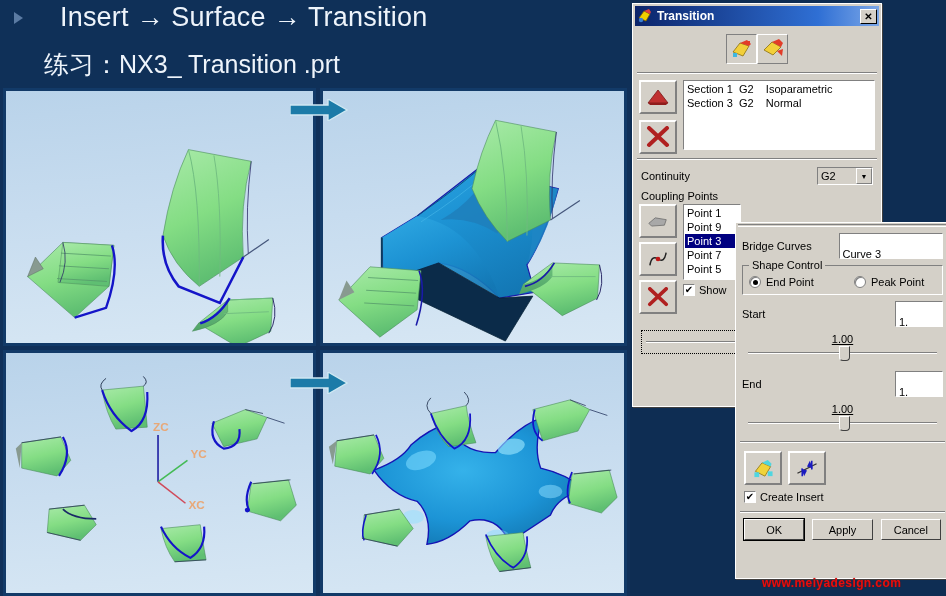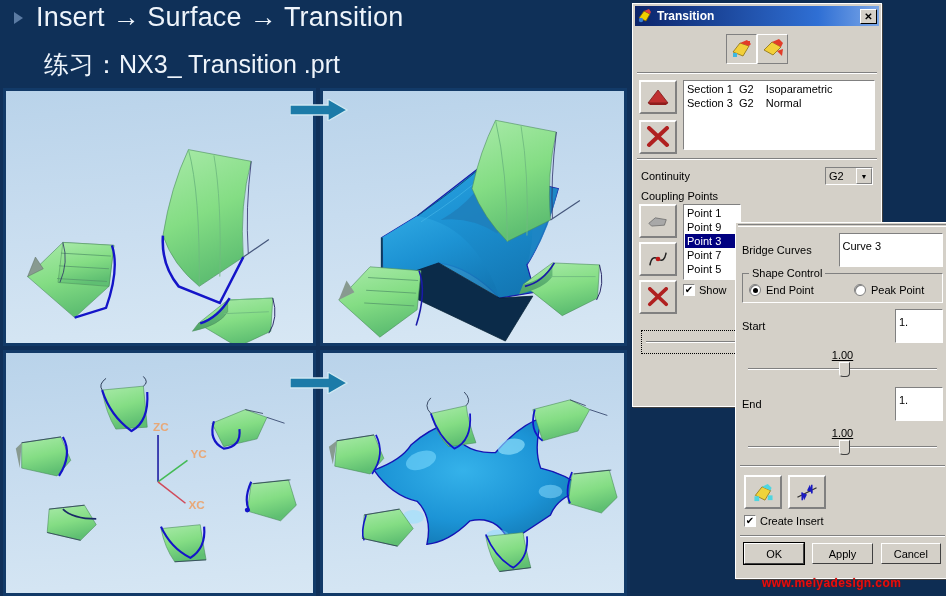--- a/index.html
+++ b/index.html
@@ -11,21 +11,21 @@
     position: relative;
   }
   #root { position: absolute; inset: 0; background: #103059; }
 
   
   .slide-header {
     position: absolute; left: 0; top: 0; width: 630px; height: 88px;
     background: #0f3058;
   }
   .hdr-line { position: absolute; color: #eef4fb; white-space: nowrap; }
-  .hdr-line1 { left: 36px; top: 2px; font-size: 27px; letter-spacing: .2px; }
+  .hdr-line1 { left: 60px; top: 2px; font-size: 27px; letter-spacing: .2px; }
   .hdr-line2 { left: 44px; top: 48px; font-size: 25px; }
   .hdr-bullet {
     position: absolute; left: 14px; top: 12px;
     width: 0; height: 0;
     border-left: 9px solid #5b7ba3;
     border-top: 6px solid transparent;
     border-bottom: 6px solid transparent;
   }
 
   
@@ -94,21 +94,21 @@
     flex: 1 1 auto; height: 70px; background: #fff;
     border: 1px solid; border-color: #808080 #fff #fff #808080;
     overflow: hidden; padding: 1px;
   }
   .list-item { font-size: 11px; line-height: 14px; padding: 0 2px; white-space: pre; cursor: pointer; font-family: "Liberation Sans", sans-serif; }
   .list-item.sel { background: #000080; color: #fff; }
 
   .row { display: flex; align-items: center; padding: 0 8px; }
   .row-continuity { margin-top: 6px; height: 20px; justify-content: space-between; }
   .combo {
-    width: 48px; height: 18px; display: flex;
+    width: 56px; height: 18px; display: flex;
     border: 1px solid; border-color: #808080 #fff #fff #808080; background: #ffffff;
     cursor: pointer;
   }
   .combo-val { flex: 1 1 auto; background: #d4d0c8; font-size: 11px; padding-left: 3px; line-height: 16px; }
   .combo-arrow {
     width: 16px; background: #d4d0c8;
     border: 1px solid; border-color: #fff #808080 #808080 #fff;
     display: flex; align-items: center; justify-content: center; font-size: 7px;
   }
 
@@ -142,21 +142,21 @@
   .subdialog {
     position: absolute; left: 735px; top: 222px; width: 215px; height: 357px;
     background: #d4d0c8; border: 1px solid #fff;
     box-shadow: 1px 1px 0 #404040; font-size: 11px; color: #000;
   }
   .sub-top-line { height: 3px; border-top: 1px solid #808080; border-bottom: 1px solid #fff; margin: 1px 2px 6px 2px; }
   .sub-row { display: flex; align-items: center; padding: 0 6px; margin-bottom: 6px; }
   .sub-label { font-size: 11px; }
   .textfield {
     background: #fff; border: 1px solid; border-color: #808080 #fff #fff #808080;
-    height: 34px; font-size: 11px; line-height: 16px; padding: 4px 3px; overflow: hidden; white-space: nowrap;
+    height: 26px; font-size: 11px; line-height: 16px; padding: 12px 3px; overflow: hidden; white-space: nowrap;
   }
   .group {
     margin: 2px 6px 6px 6px; border: 1px solid; border-color: #808080 #fff #fff #808080;
     padding: 10px 6px 6px 6px; position: relative;
   }
   .group-title {
     position: absolute; top: -7px; left: 6px; background: #d4d0c8; padding: 0 3px; font-size: 11px;
   }
   .radios { display: flex; }
   .radio-item { display: flex; align-items: center; font-size: 11px; }

